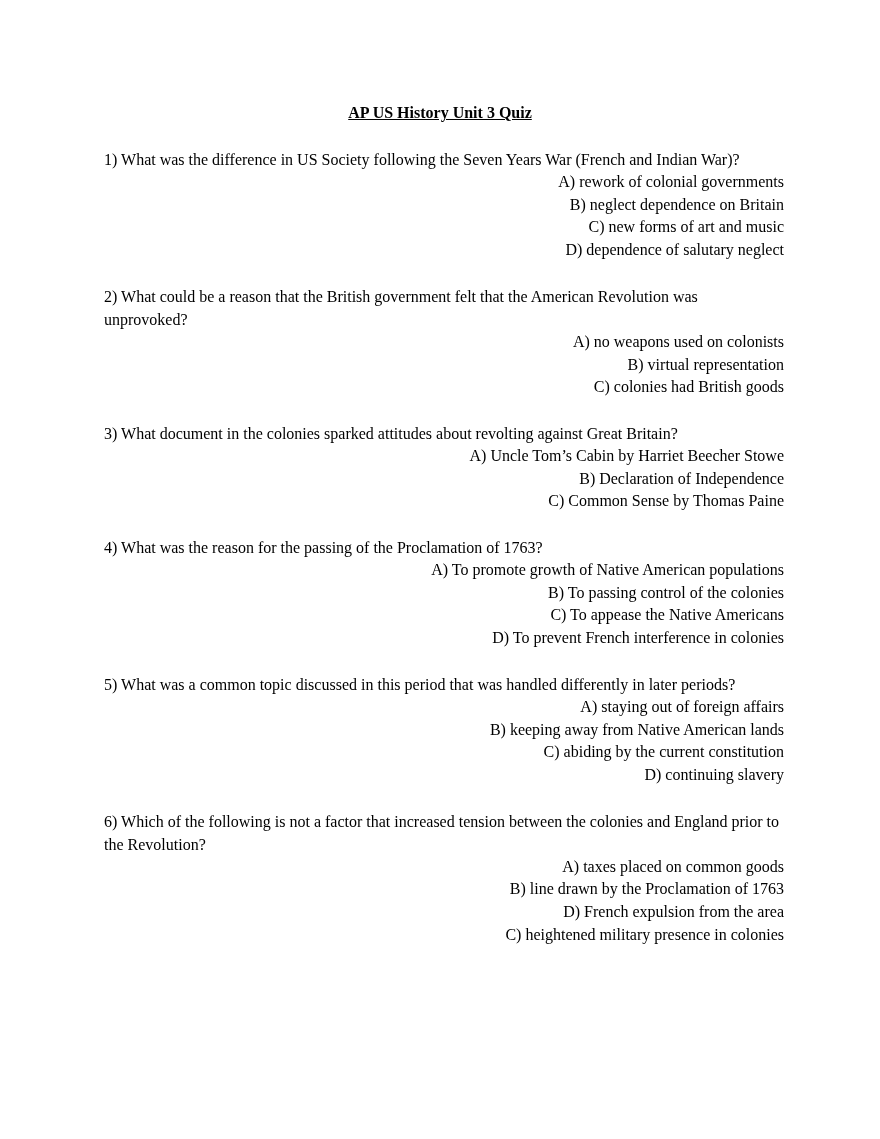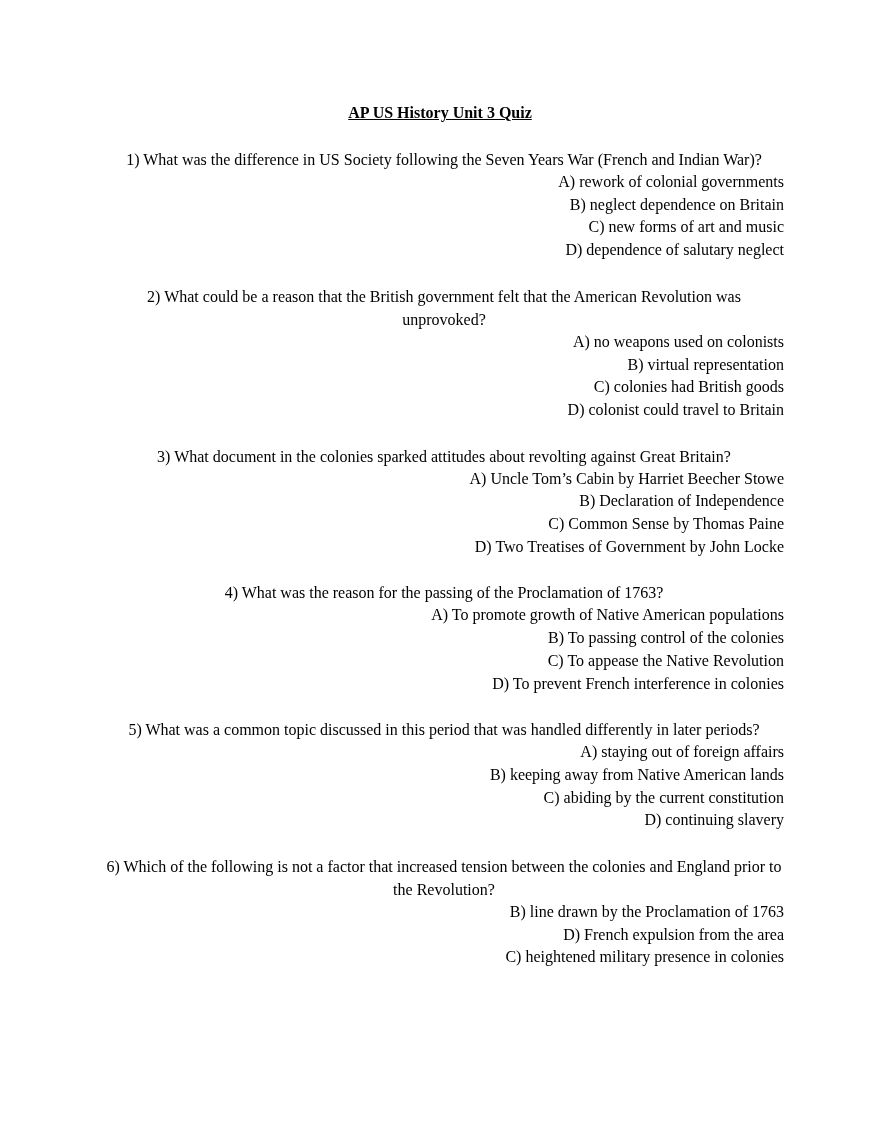--- a/index.html
+++ b/index.html
@@ -8,21 +8,21 @@
       position: absolute; left: 0; top: 0; width: 880px; height: 889px;
       background: #ffffff; color: #000000;
       font-family: "Liberation Serif", serif; font-size: 16px;
     }
     .title {
       position: absolute; top: 103px; left: 0; width: 880px; text-align: center;
       font-weight: bold; text-decoration: underline; font-size: 16px; line-height: 20px;
     }
     .questions { position: absolute; top: 148px; left: 104px; width: 680px; }
     .question { margin-bottom: 23px; }
-    .stem { line-height: 23px; margin: 0; text-align: center; }
+    .stem { line-height: 23px; margin: 0; }
     .options { margin: 0; padding: 0; list-style: none; text-align: right; }
     .option { line-height: 22.7px; padding-left: 52px; }
   </style>
 </head>
 <body>
 
 <div class="page">
   <div class="title">AP US History Unit 3 Quiz</div>
 
   <div class="questions">
@@ -35,56 +35,55 @@
         <li class="option">D) dependence of salutary neglect</li>
       </ul>
     </div>
 
     <div class="question">
       <p class="stem">2) What could be a reason that the British government felt that the American Revolution was unprovoked?</p>
       <ul class="options">
         <li class="option">A) no weapons used on colonists</li>
         <li class="option">B) virtual representation</li>
         <li class="option">C) colonies had British goods</li>
-        <li class="option">D) colonist could travel to Britain</li>
       </ul>
     </div>
 
     <div class="question">
       <p class="stem">3) What document in the colonies sparked attitudes about revolting against Great Britain?</p>
       <ul class="options">
         <li class="option">A) Uncle Tom’s Cabin by Harriet Beecher Stowe</li>
         <li class="option">B) Declaration of Independence</li>
         <li class="option">C) Common Sense by Thomas Paine</li>
-        <li class="option">D) Two Treatises of Government by John Locke</li>
       </ul>
     </div>
 
     <div class="question">
       <p class="stem">4) What was the reason for the passing of the Proclamation of 1763?</p>
       <ul class="options">
         <li class="option">A) To promote growth of Native American populations</li>
         <li class="option">B) To passing control of the colonies</li>
-        <li class="option">C) To appease the Native Revolution</li>
+        <li class="option">C) To appease the Native Americans</li>
         <li class="option">D) To prevent French interference in colonies</li>
       </ul>
     </div>
 
     <div class="question">
       <p class="stem">5) What was a common topic discussed in this period that was handled differently in later periods?</p>
       <ul class="options">
         <li class="option">A) staying out of foreign affairs</li>
         <li class="option">B) keeping away from Native American lands</li>
         <li class="option">C) abiding by the current constitution</li>
         <li class="option">D) continuing slavery</li>
       </ul>
     </div>
 
     <div class="question">
       <p class="stem">6) Which of the following is not a factor that increased tension between the colonies and England prior to the Revolution?</p>
       <ul class="options">
+        <li class="option">A) taxes placed on common goods</li>
         <li class="option">B) line drawn by the Proclamation of 1763</li>
         <li class="option">D) French expulsion from the area</li>
         <li class="option">C) heightened military presence in colonies</li>
       </ul>
     </div>
   </div>
 </div>
 
 </body></html>

